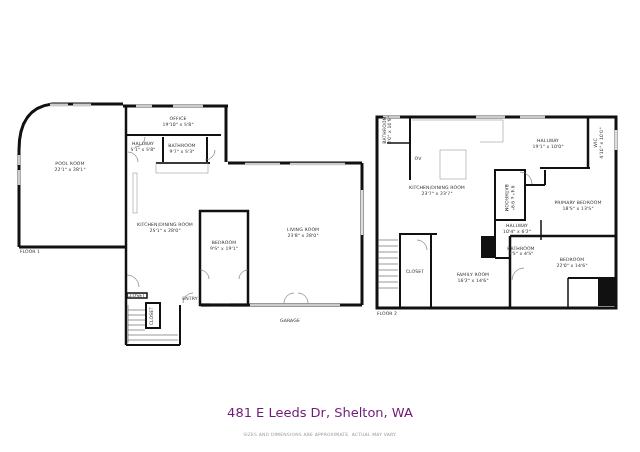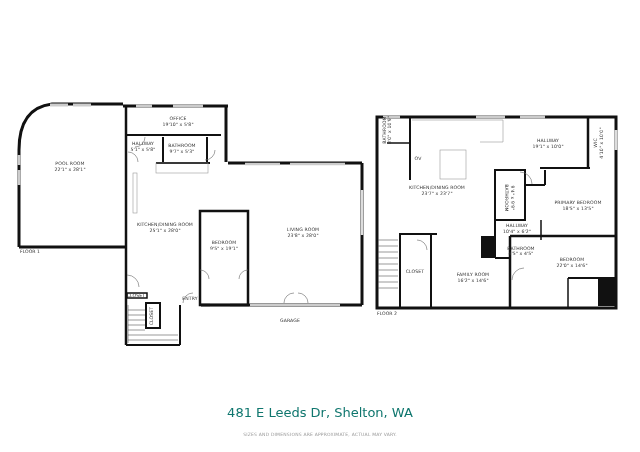--- a/index.html
+++ b/index.html
@@ -1,20 +1,20 @@
 <!DOCTYPE html>
 <html><head>
   <meta charset="utf-8">
   <style>
     html, body { margin:0; padding:0; background:#ffffff; }
     body { width:640px; height:452px; position:relative; overflow:hidden; font-family:"DejaVu Sans", sans-serif; }
     svg.plan { position:absolute; left:0; top:0; }
     .lbl { font-family:"DejaVu Sans", sans-serif; font-size:4.6px; fill:#333; text-anchor:middle; letter-spacing:0.1px; }
     .flr { font-family:"DejaVu Sans", sans-serif; font-size:4.6px; fill:#333; }
-    .address { position:absolute; left:0; width:640px; top:405px; text-align:center; font-family:"DejaVu Sans", sans-serif; font-size:13px; color:#0f766e; }
+    .address { position:absolute; left:0; width:640px; top:405px; text-align:center; font-family:"DejaVu Sans", sans-serif; font-size:13px; color:#701a75; }
     .disclaimer { position:absolute; left:0; width:640px; top:432px; text-align:center; font-family:"DejaVu Sans", sans-serif; font-size:4.5px; color:#999; letter-spacing:0.2px; }
   </style>
 </head>
 <body>
 
 <svg class="plan" width="640" height="400" viewBox="0 0 640 400">
 
   <g stroke="#111" fill="none">
 
     <path d="M19,247 L19,150 Q19,108 52,104 L123,104" stroke-width="3"></path>

